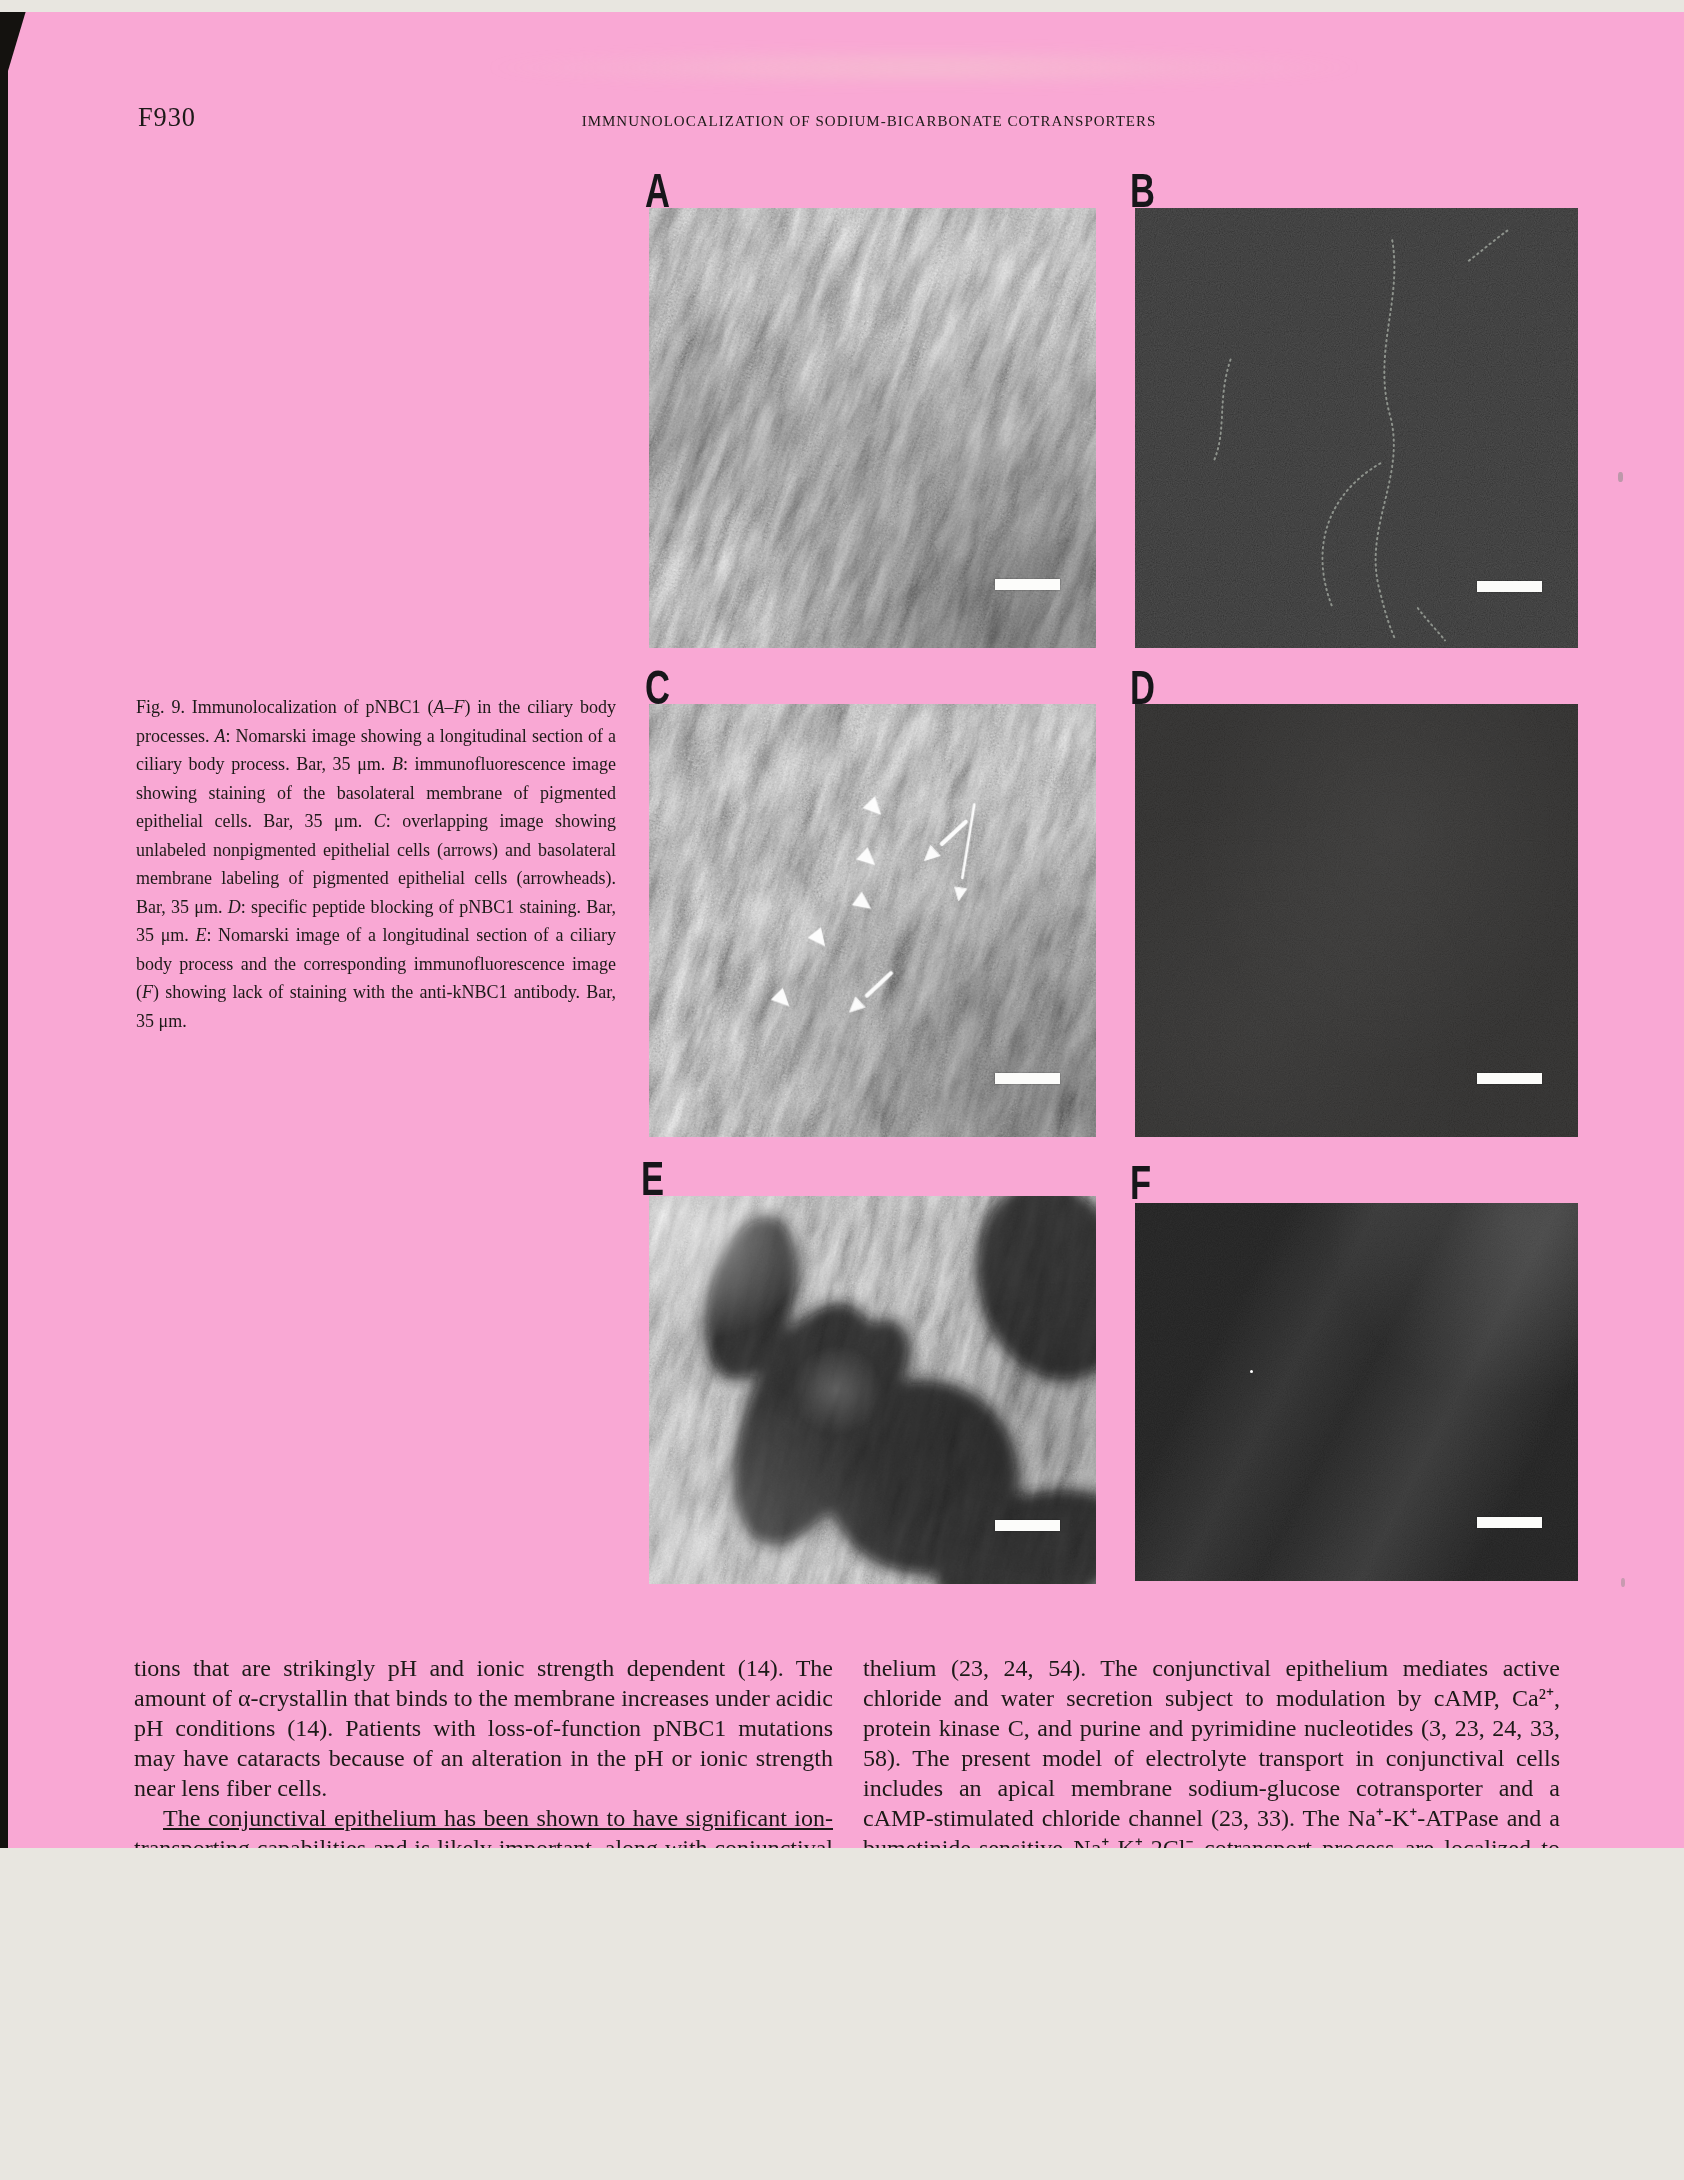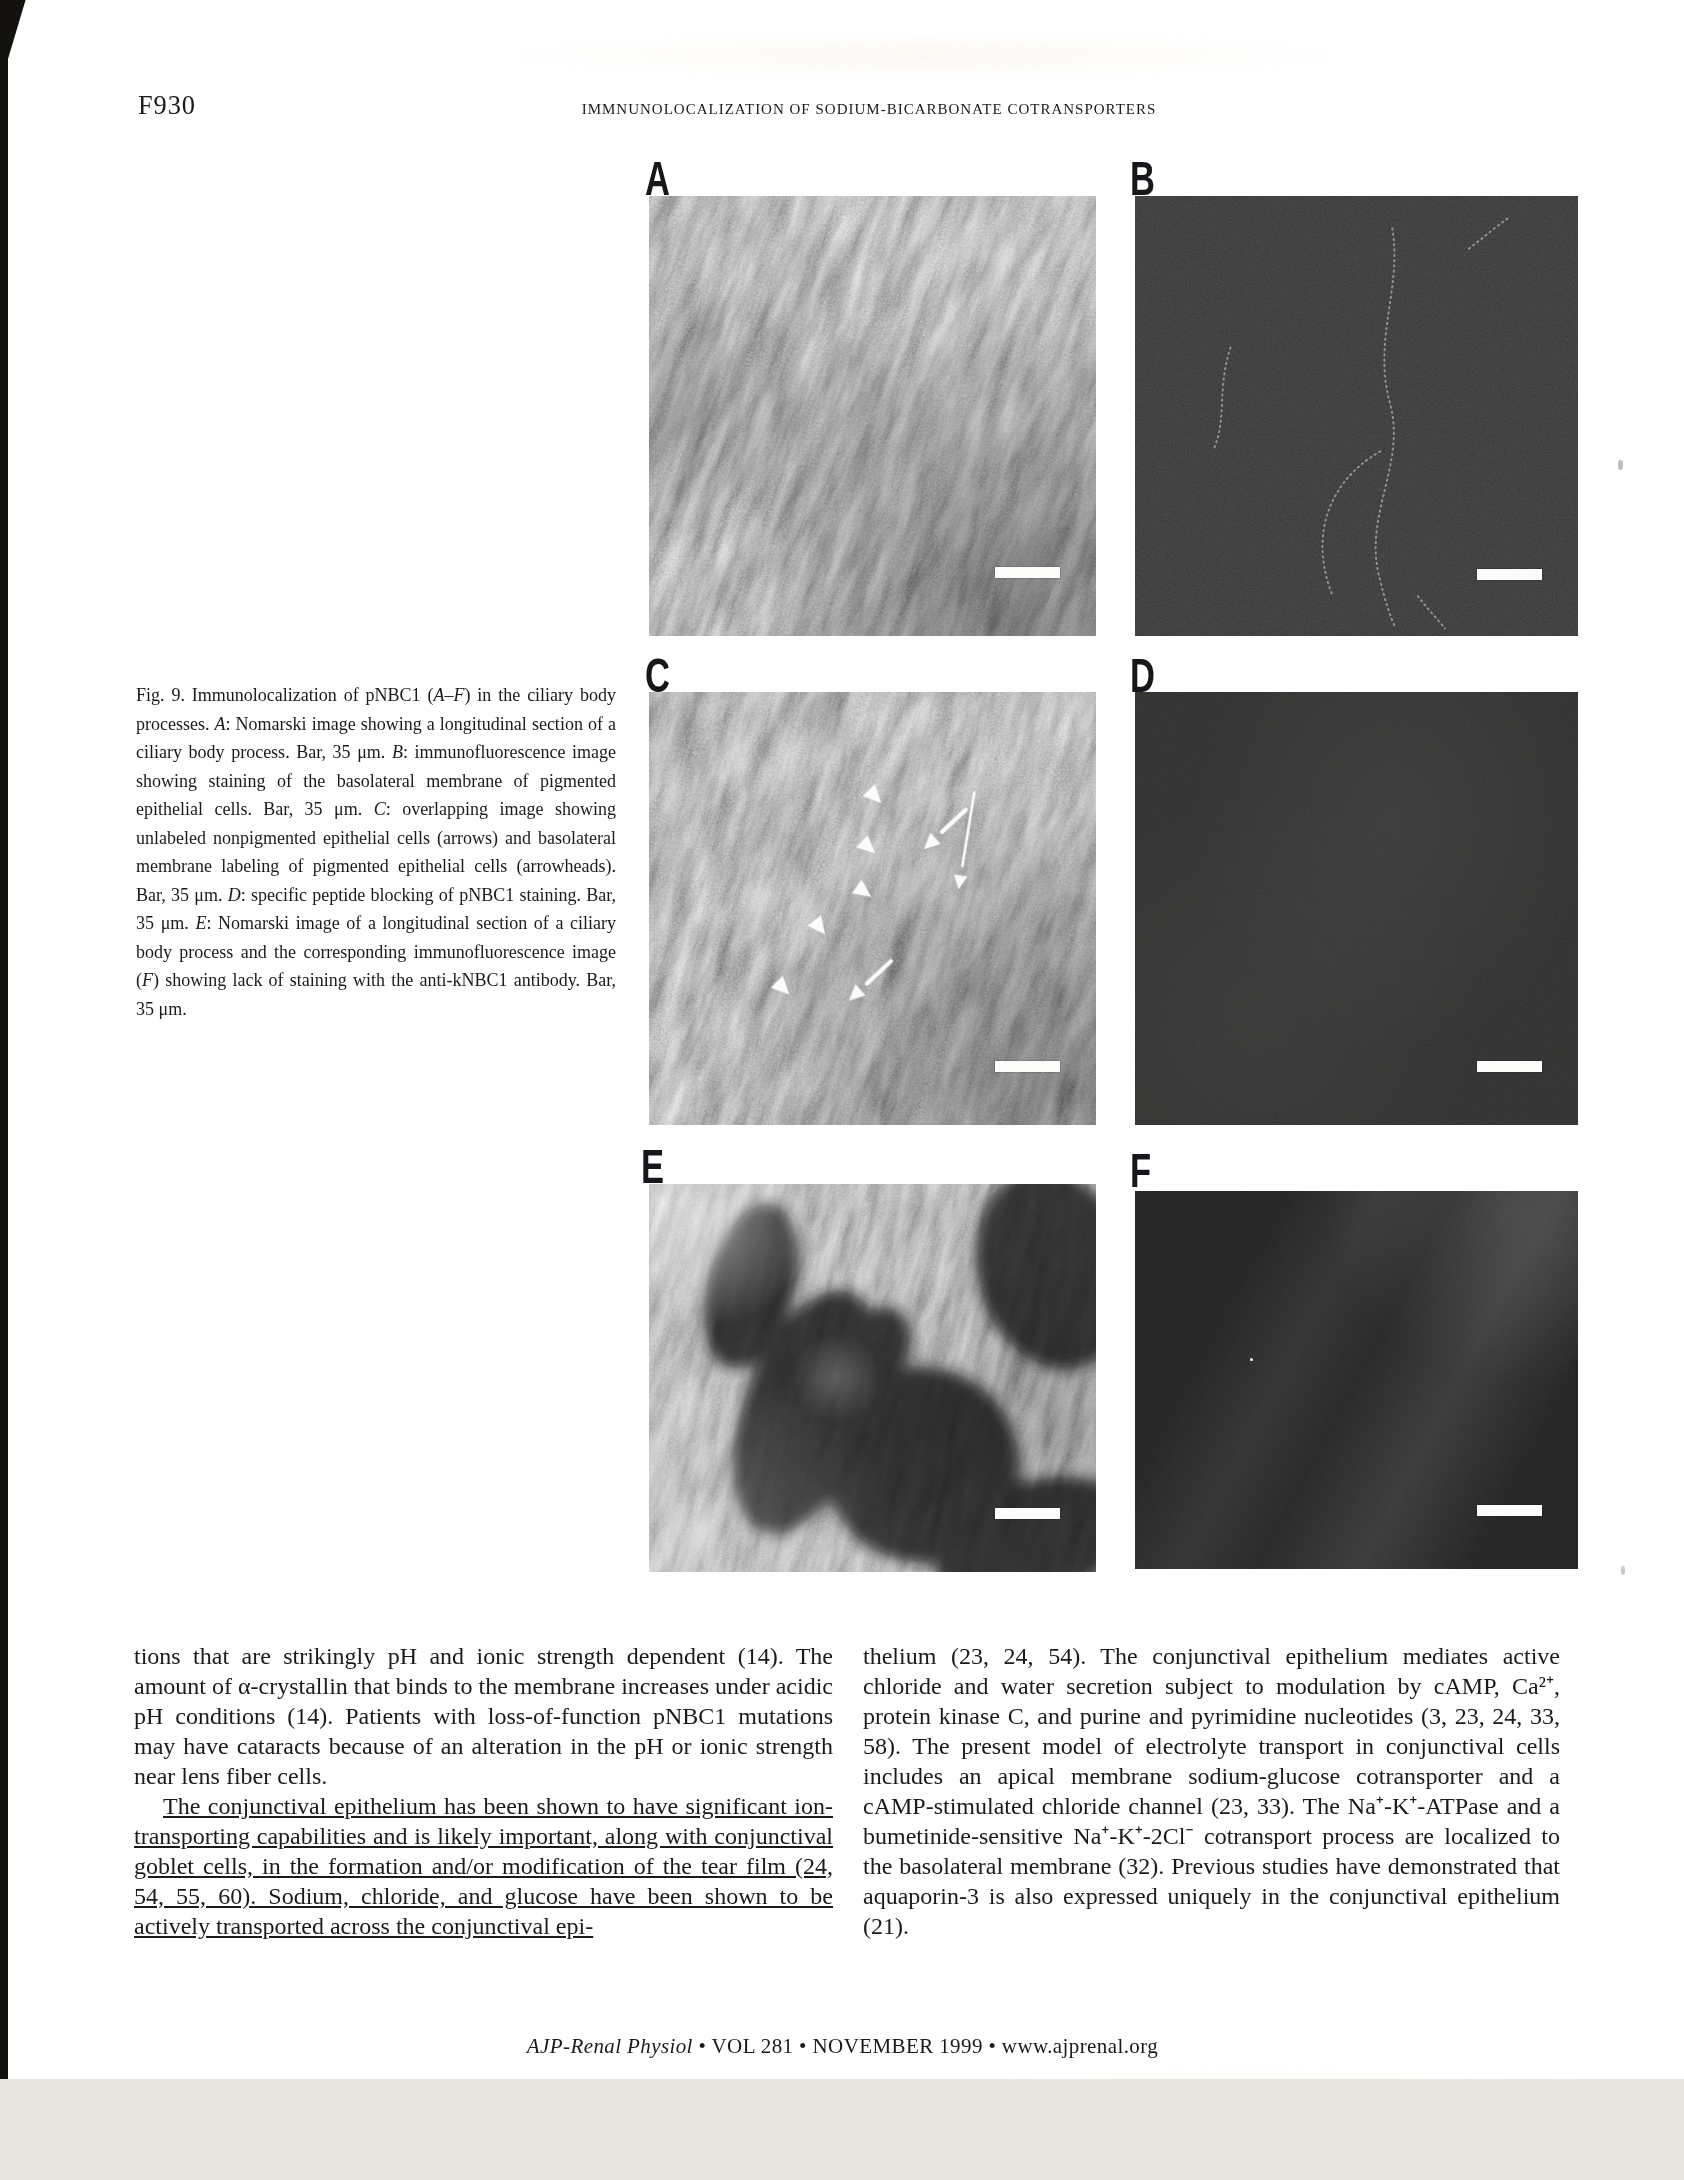--- a/index.html
+++ b/index.html
@@ -1,18 +1,18 @@
 <!DOCTYPE html>
 <html style="font-size:13.6px"><head>
 <meta charset="utf-8">
 <style>
   html,body{margin:0;padding:0;background:#e8e6e0;}
   #page{
-    position:relative;width:1685px;height:2079px;margin:0 auto;
-    background:#ffffff;overflow:hidden;
+    position:relative;width:1685px;height:1836px;margin:12px auto;
+    background:#f9a8d4;overflow:hidden;
     font-family:"Liberation Serif", serif;color:#1c1a18;
   }
   .abs{position:absolute;}
   .fill{position:absolute;left:0;top:0;width:100%;height:100%;display:block;}
   
   .scan-edge{left:0;top:0;width:7.7px;height:2181px;background:#14120f;}
   .scan-wedge{left:0;top:0;width:25.6px;height:60px;background:#14120f;
     clip-path:polygon(0 0,100% 0,30% 100%,0 100%);}
   
   .page-number{left:138px;top:90px;font-size:26.4px;letter-spacing:0.9px;}

